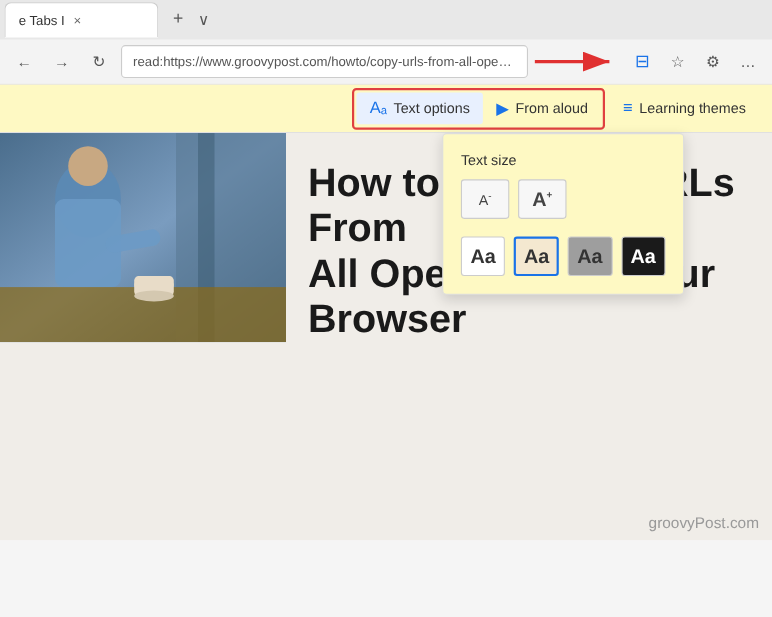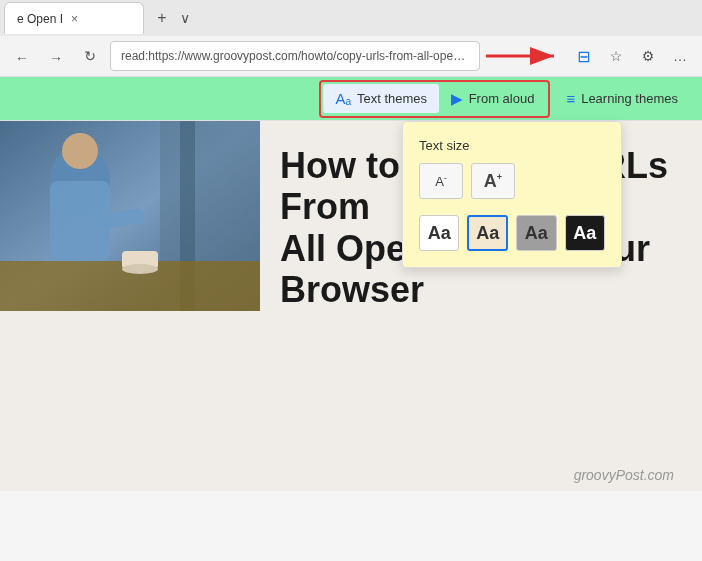--- a/index.html
+++ b/index.html
@@ -17,21 +17,21 @@
     .tab-more { background: none; border: none; font-size: 14px; color: #555; cursor: pointer; }
 
     
     .address-bar-row { display: flex; align-items: center; height: 40px; padding: 4px 8px; gap: 6px; background: #f3f3f3; }
     .address-bar { flex: 1; background: #fff; border: 1px solid #ccc; border-radius: 4px; height: 30px; display: flex; align-items: center; padding: 0 10px; font-size: 12px; color: #333; overflow: hidden; white-space: nowrap; text-overflow: ellipsis; }
     .address-url { font-size: 12px; color: #555; white-space: nowrap; overflow: hidden; text-overflow: ellipsis; }
     .nav-btn { background: none; border: none; width: 28px; height: 28px; cursor: pointer; font-size: 14px; color: #555; display: flex; align-items: center; justify-content: center; }
     .toolbar-icons { display: flex; align-items: center; gap: 4px; }
 
     
-    .reader-toolbar { background: #86efac; border-bottom: 1px solid #e0e0e0; display: flex; align-items: center; justify-content: flex-end; padding: 0 12px; height: 44px; gap: 4px; position: relative; }
+    .reader-toolbar { background: #fef9c3; border-bottom: 1px solid #e0e0e0; display: flex; align-items: center; justify-content: flex-end; padding: 0 12px; height: 44px; gap: 4px; position: relative; }
     .reader-toolbar-highlight { border: 2px solid #e04040; border-radius: 4px; display: flex; align-items: center; padding: 2px; }
     .reader-btn { display: flex; align-items: center; gap: 6px; padding: 6px 12px; border: none; background: none; cursor: pointer; font-size: 13px; color: #333; border-radius: 3px; white-space: nowrap; }
     .reader-btn.active { background: #e8f0fe; }
     .reader-btn-icon { font-size: 15px; color: #1a73e8; }
 
     
     .dropdown-panel { position: absolute; top: 44px; right: 80px; background: #fef9c3; border: 1px solid #ddd; border-radius: 4px; box-shadow: 0 4px 12px rgba(0,0,0,0.15); padding: 16px; z-index: 100; width: 220px; }
     .panel-section-title { font-size: 13px; color: #333; margin-bottom: 10px; font-weight: normal; }
     .text-size-row { display: flex; gap: 8px; margin-bottom: 16px; }
     .text-size-btn { width: 44px; height: 36px; border: 1px solid #ccc; background: #f7f7f7; border-radius: 3px; cursor: pointer; display: flex; align-items: center; justify-content: center; font-size: 16px; color: #444; }
@@ -49,31 +49,31 @@
     .main-content { background: #f0ede8; position: relative; flex: 1; overflow: hidden; }
 
     
     .article-image { width: 260px; height: 190px; background: linear-gradient(135deg, #5b7fa6 0%, #7a9cbf 30%, #4a6d8c 60%, #8fa8be 100%); flex-shrink: 0; overflow: hidden; position: relative; }
 
     
     .article-text { padding: 16px 20px; background: #f0ede8; flex: 1; }
     .article-title { font-size: 36px; font-weight: bold; color: #1a1a1a; line-height: 1.15; margin-top: 8px; }
 
     
-    .watermark { position: absolute; bottom: 8px; right: 28px; font-size: 14px; color: #999; font-style: italic; }
+    .watermark { position: absolute; bottom: 8px; right: 12px; font-size: 14px; color: #999; }
     .toolbar-area { position: relative; }
   </style>
 </head>
 <body>
 
 <div class="browser-chrome">
 
   <div class="tab-bar">
     <div class="tab">
-      <span class="tab-title">e Open I</span>
+      <span class="tab-title">e Tabs I</span>
       <span class="tab-close">×</span>
     </div>
     <button class="tab-new">+</button>
     <button class="tab-more">∨</button>
   </div>
 
   <div class="address-bar-row">
     <button class="nav-btn">←</button>
     <button class="nav-btn">→</button>
     <button class="nav-btn">↻</button>
@@ -96,21 +96,21 @@
       <button class="nav-btn">…</button>
     </div>
   </div>
 </div>
 
 <div class="toolbar-area">
   <div class="reader-toolbar">
     <div class="reader-toolbar-highlight">
       <button class="reader-btn active">
         <span class="reader-btn-icon">Aₐ</span>
-        <span>Text themes</span>
+        <span>Text options</span>
       </button>
       <button class="reader-btn">
         <span class="reader-btn-icon">▶</span>
         <span>From aloud</span>
       </button>
     </div>
     <button class="reader-btn">
       <span class="reader-btn-icon">≡</span>
       <span>Learning themes</span>
     </button>

